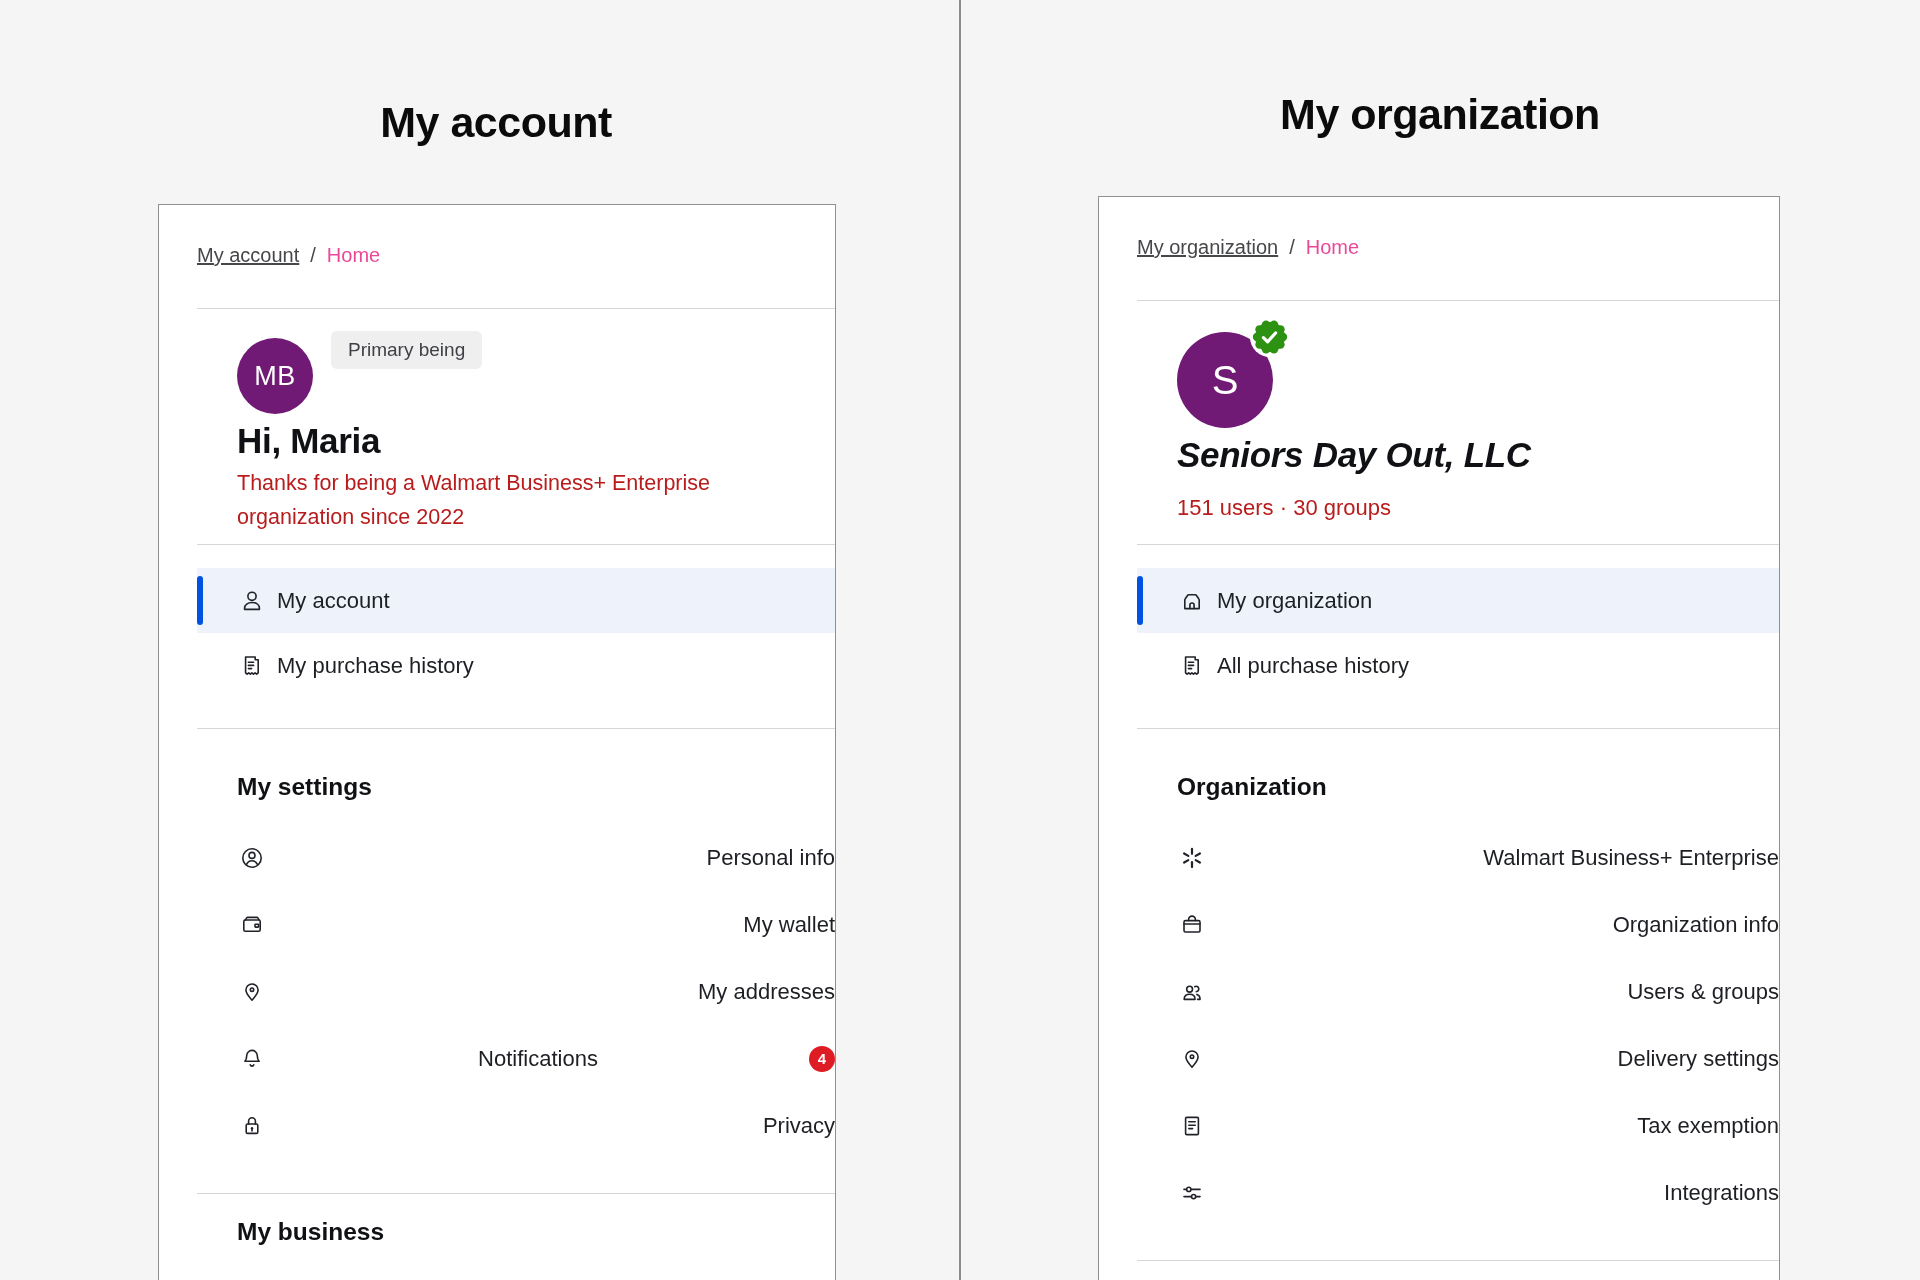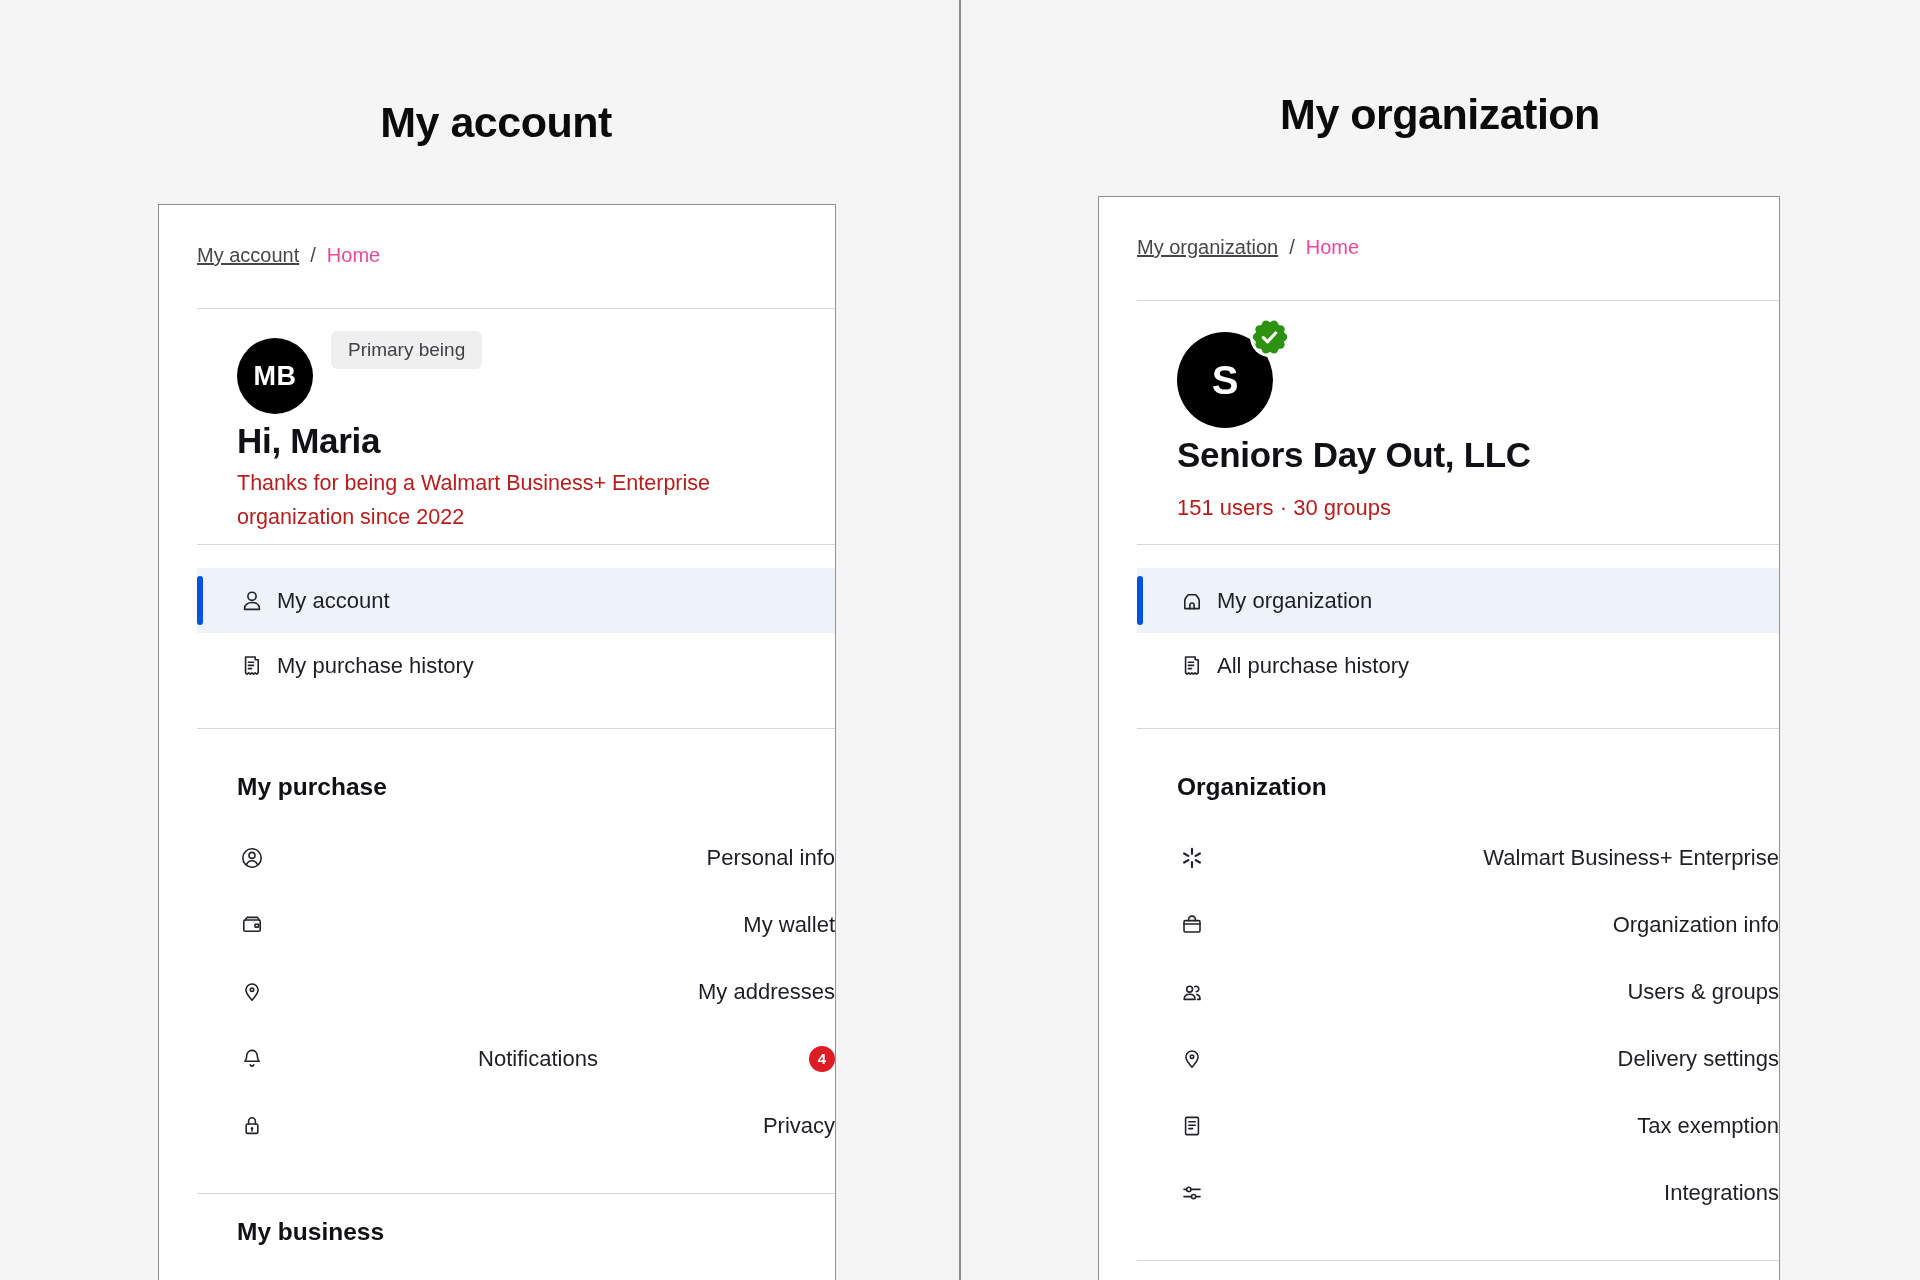--- a/index.html
+++ b/index.html
@@ -25,27 +25,27 @@
   .divider{border:0;border-top:1px solid #d6d6d7;margin:0 0 0 38px;}
   .divider.d1{margin-top:40px;}
   .divider.d3{margin-top:30px;}
   .divider.d4{margin-top:34px;}
   .panel.left  .divider.d2{margin-top:10px;}
   .panel.right .divider.d2{margin-top:22px;}
 
   .hero-row{display:flex;align-items:flex-start;margin:29px 0 0 78px;}
   .panel.right .hero-row{margin-top:31px;}
   .avatar-wrap{position:relative;flex:none;}
-  .avatar{border-radius:50%;background:#000000;color:#fff;display:flex;align-items:center;justify-content:center;font-weight:bold;}
+  .avatar{border-radius:50%;background:#701a75;color:#fff;display:flex;align-items:center;justify-content:center;font-weight:normal;}
   .panel.left  .avatar{width:76px;height:76px;font-size:27px;letter-spacing:0.5px;}
   .panel.right .avatar{width:96px;height:96px;font-size:40px;}
   .verified-badge{position:absolute;left:72px;top:-16px;width:42px;height:42px;}
   .chip{margin:-7px 0 0 18px;background:#efefef;border-radius:6px;padding:8px 17px;font-size:19px;color:#3f4146;white-space:nowrap;}
   .hero-heading{margin:6px 0 0 78px;font-size:35px;line-height:42px;font-weight:bold;color:#101114;letter-spacing:-0.3px;}
-  .panel.right .hero-heading{}
+  .panel.right .hero-heading{font-style:italic;}
   .hero-sub{margin:4px 0 0 78px;font-size:21.5px;line-height:34px;color:#b91c1c;}
   .panel.right .hero-sub{margin-top:18px;line-height:28px;font-size:22px;}
 
   .nav-row{position:relative;display:flex;align-items:center;height:65px;margin-left:38px;padding-left:42px;cursor:pointer;}
   .nav-row.first{margin-top:23px;}
   .nav-row.selected{background:#edf2fb;}
   .sel-bar{position:absolute;left:0;top:8px;width:6px;height:49px;border-radius:3px;background:#0053e2;}
   .row-icon{width:26px;height:26px;color:#212329;margin-right:12px;flex:none;display:block;}
   .row-label{font-size:22px;color:#1d1f24;}
 
@@ -100,21 +100,21 @@
       <svg class="row-icon oicon" viewBox="0 0 26 26">
         <path d="M6.6 4 h9.6 v2.8 h3 v13 l-1.58 1.4 -1.58-1.4 -1.58 1.4 -1.58-1.4 -1.58 1.4 -1.58-1.4 -1.58 1.4 -1.58-1.4 z"></path>
         <path d="M9.4 9.2 h5.2"></path>
           <path d="M9.4 12.4 h5.2"></path>
           <path d="M9.4 15.6 h3.2"></path>
       </svg>
       <span class="row-label">My purchase history</span>
     </div>
     <hr class="divider d3">
 
-    <div class="section-heading">My purchase</div>
+    <div class="section-heading">My settings</div>
 
     <div class="item-row first">
       <svg class="row-icon oicon" viewBox="0 0 26 26">
         <circle cx="13" cy="13" r="9.2"></circle>
         <circle cx="13" cy="10.4" r="3"></circle>
         <path d="M7.4 19.6 c1.2-2.6 3.1-3.9 5.6-3.9 s4.4 1.3 5.6 3.9"></path>
       </svg>
       <span class="row-label">Personal info</span>
     </div>
     <div class="item-row">

